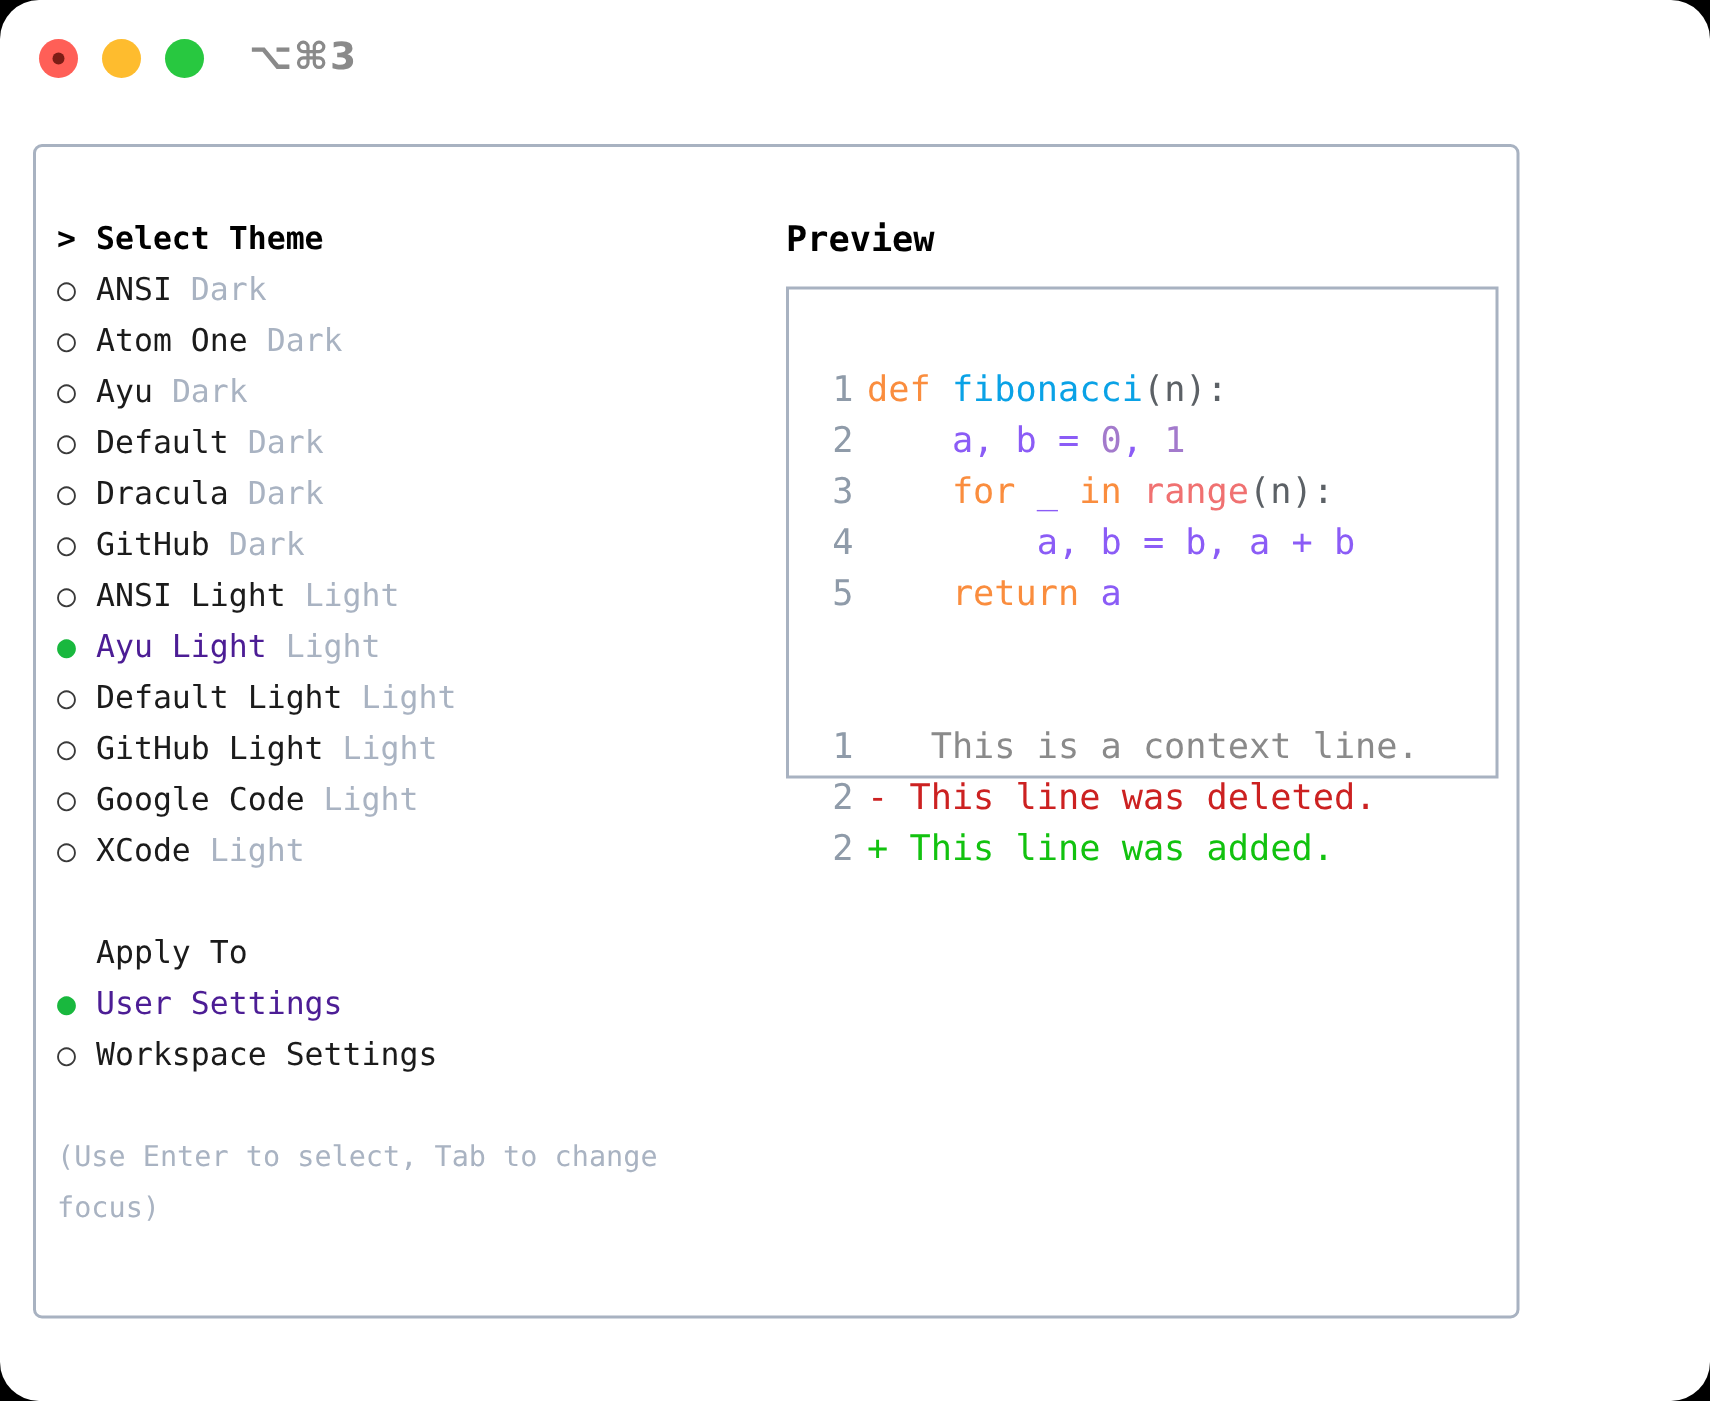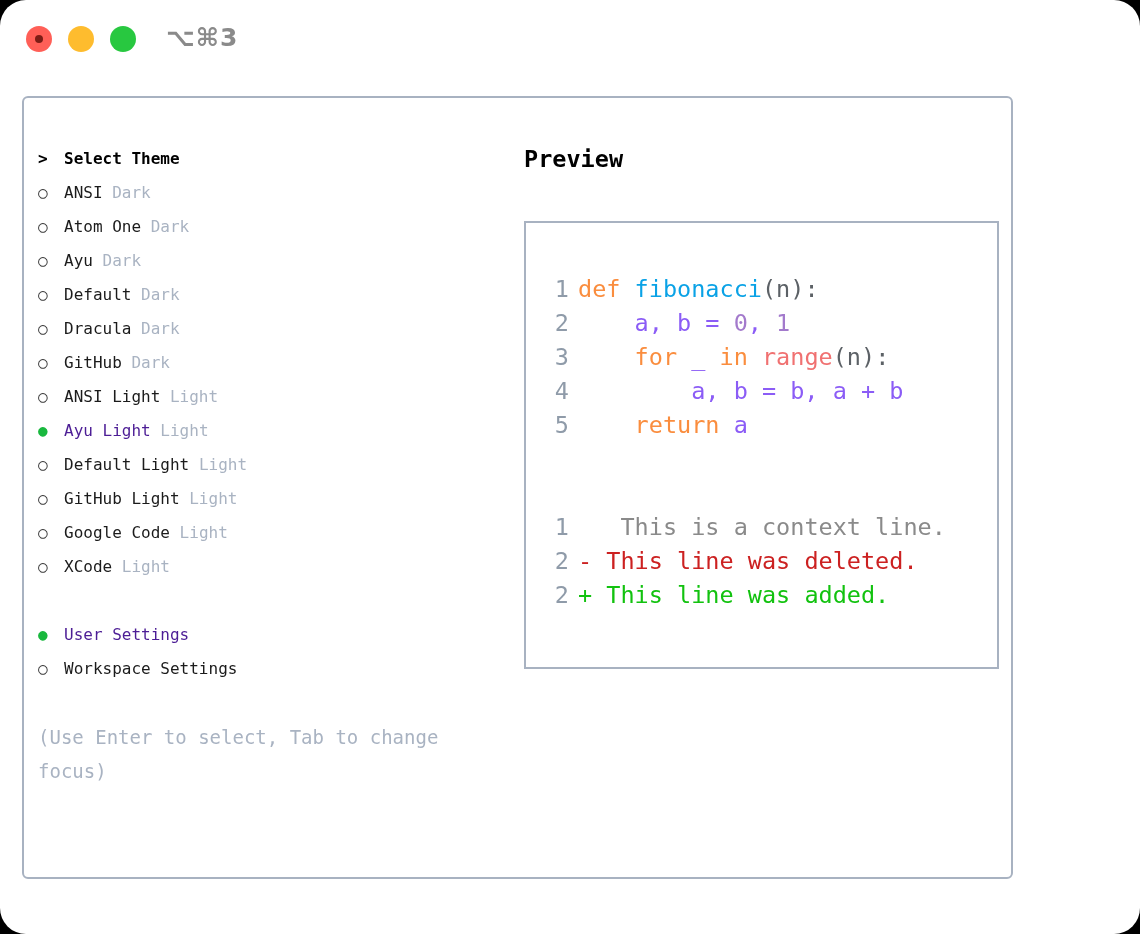--- a/index.html
+++ b/index.html
@@ -90,21 +90,21 @@
 
   
   .left-col {
     position: absolute;
     left: 14px;
     top: 44px;
     width: 440px;
   }
 
   .line {
-    font-size: 16px;
+    font-size: 21px;
     line-height: 34px;
     white-space: pre;
     color: #1b1b1b;
     letter-spacing: 0px;
   }
   .heading {
     font-weight: 700;
     color: #000000;
   }
   .marker {
@@ -138,23 +138,23 @@
     width: 500px;
   }
   .preview-title {
     font-size: 23.5px;
     line-height: 34px;
     font-weight: 700;
     color: #000000;
     white-space: pre;
   }
   .preview-box {
-    margin-top: 45px;
+    margin-top: 15px;
     width: 475px;
-    height: 448px;
+    height: 328px;
     box-sizing: border-box;
     border: 2px solid #a8b2c1;
     background: #ffffff;
     position: relative;
   }
   .code {
     position: absolute;
     left: 13px;
     top: 49px;
     right: 6px;
@@ -212,20 +212,21 @@
         <div class="line"><span class="marker radio-off">○</span><span class="item-label">GitHub</span> <span class="badge">Dark</span></div>
         <div class="line"><span class="marker radio-off">○</span><span class="item-label">ANSI Light</span> <span class="badge">Light</span></div>
         <div class="line"><span class="marker radio-on">●</span><span class="item-label selected">Ayu Light</span> <span class="badge">Light</span></div>
         <div class="line"><span class="marker radio-off">○</span><span class="item-label">Default Light</span> <span class="badge">Light</span></div>
         <div class="line"><span class="marker radio-off">○</span><span class="item-label">GitHub Light</span> <span class="badge">Light</span></div>
         <div class="line"><span class="marker radio-off">○</span><span class="item-label">Google Code</span> <span class="badge">Light</span></div>
         <div class="line"><span class="marker radio-off">○</span><span class="item-label">XCode</span> <span class="badge">Light</span></div>
 
         <div class="spacer-lg"></div>
 
+        <div class="line"><span class="marker empty">&nbsp;</span><span>Apply To</span></div>
         <div class="line"><span class="marker radio-on">●</span><span class="item-label selected">User Settings</span></div>
         <div class="line"><span class="marker radio-off">○</span><span class="item-label">Workspace Settings</span></div>
 
         <div class="hint">(Use Enter to select, Tab to change focus)</div>
       </div>
 
       <div class="right-col">
         <div class="preview-title">Preview</div>
 
         <div class="preview-box">

